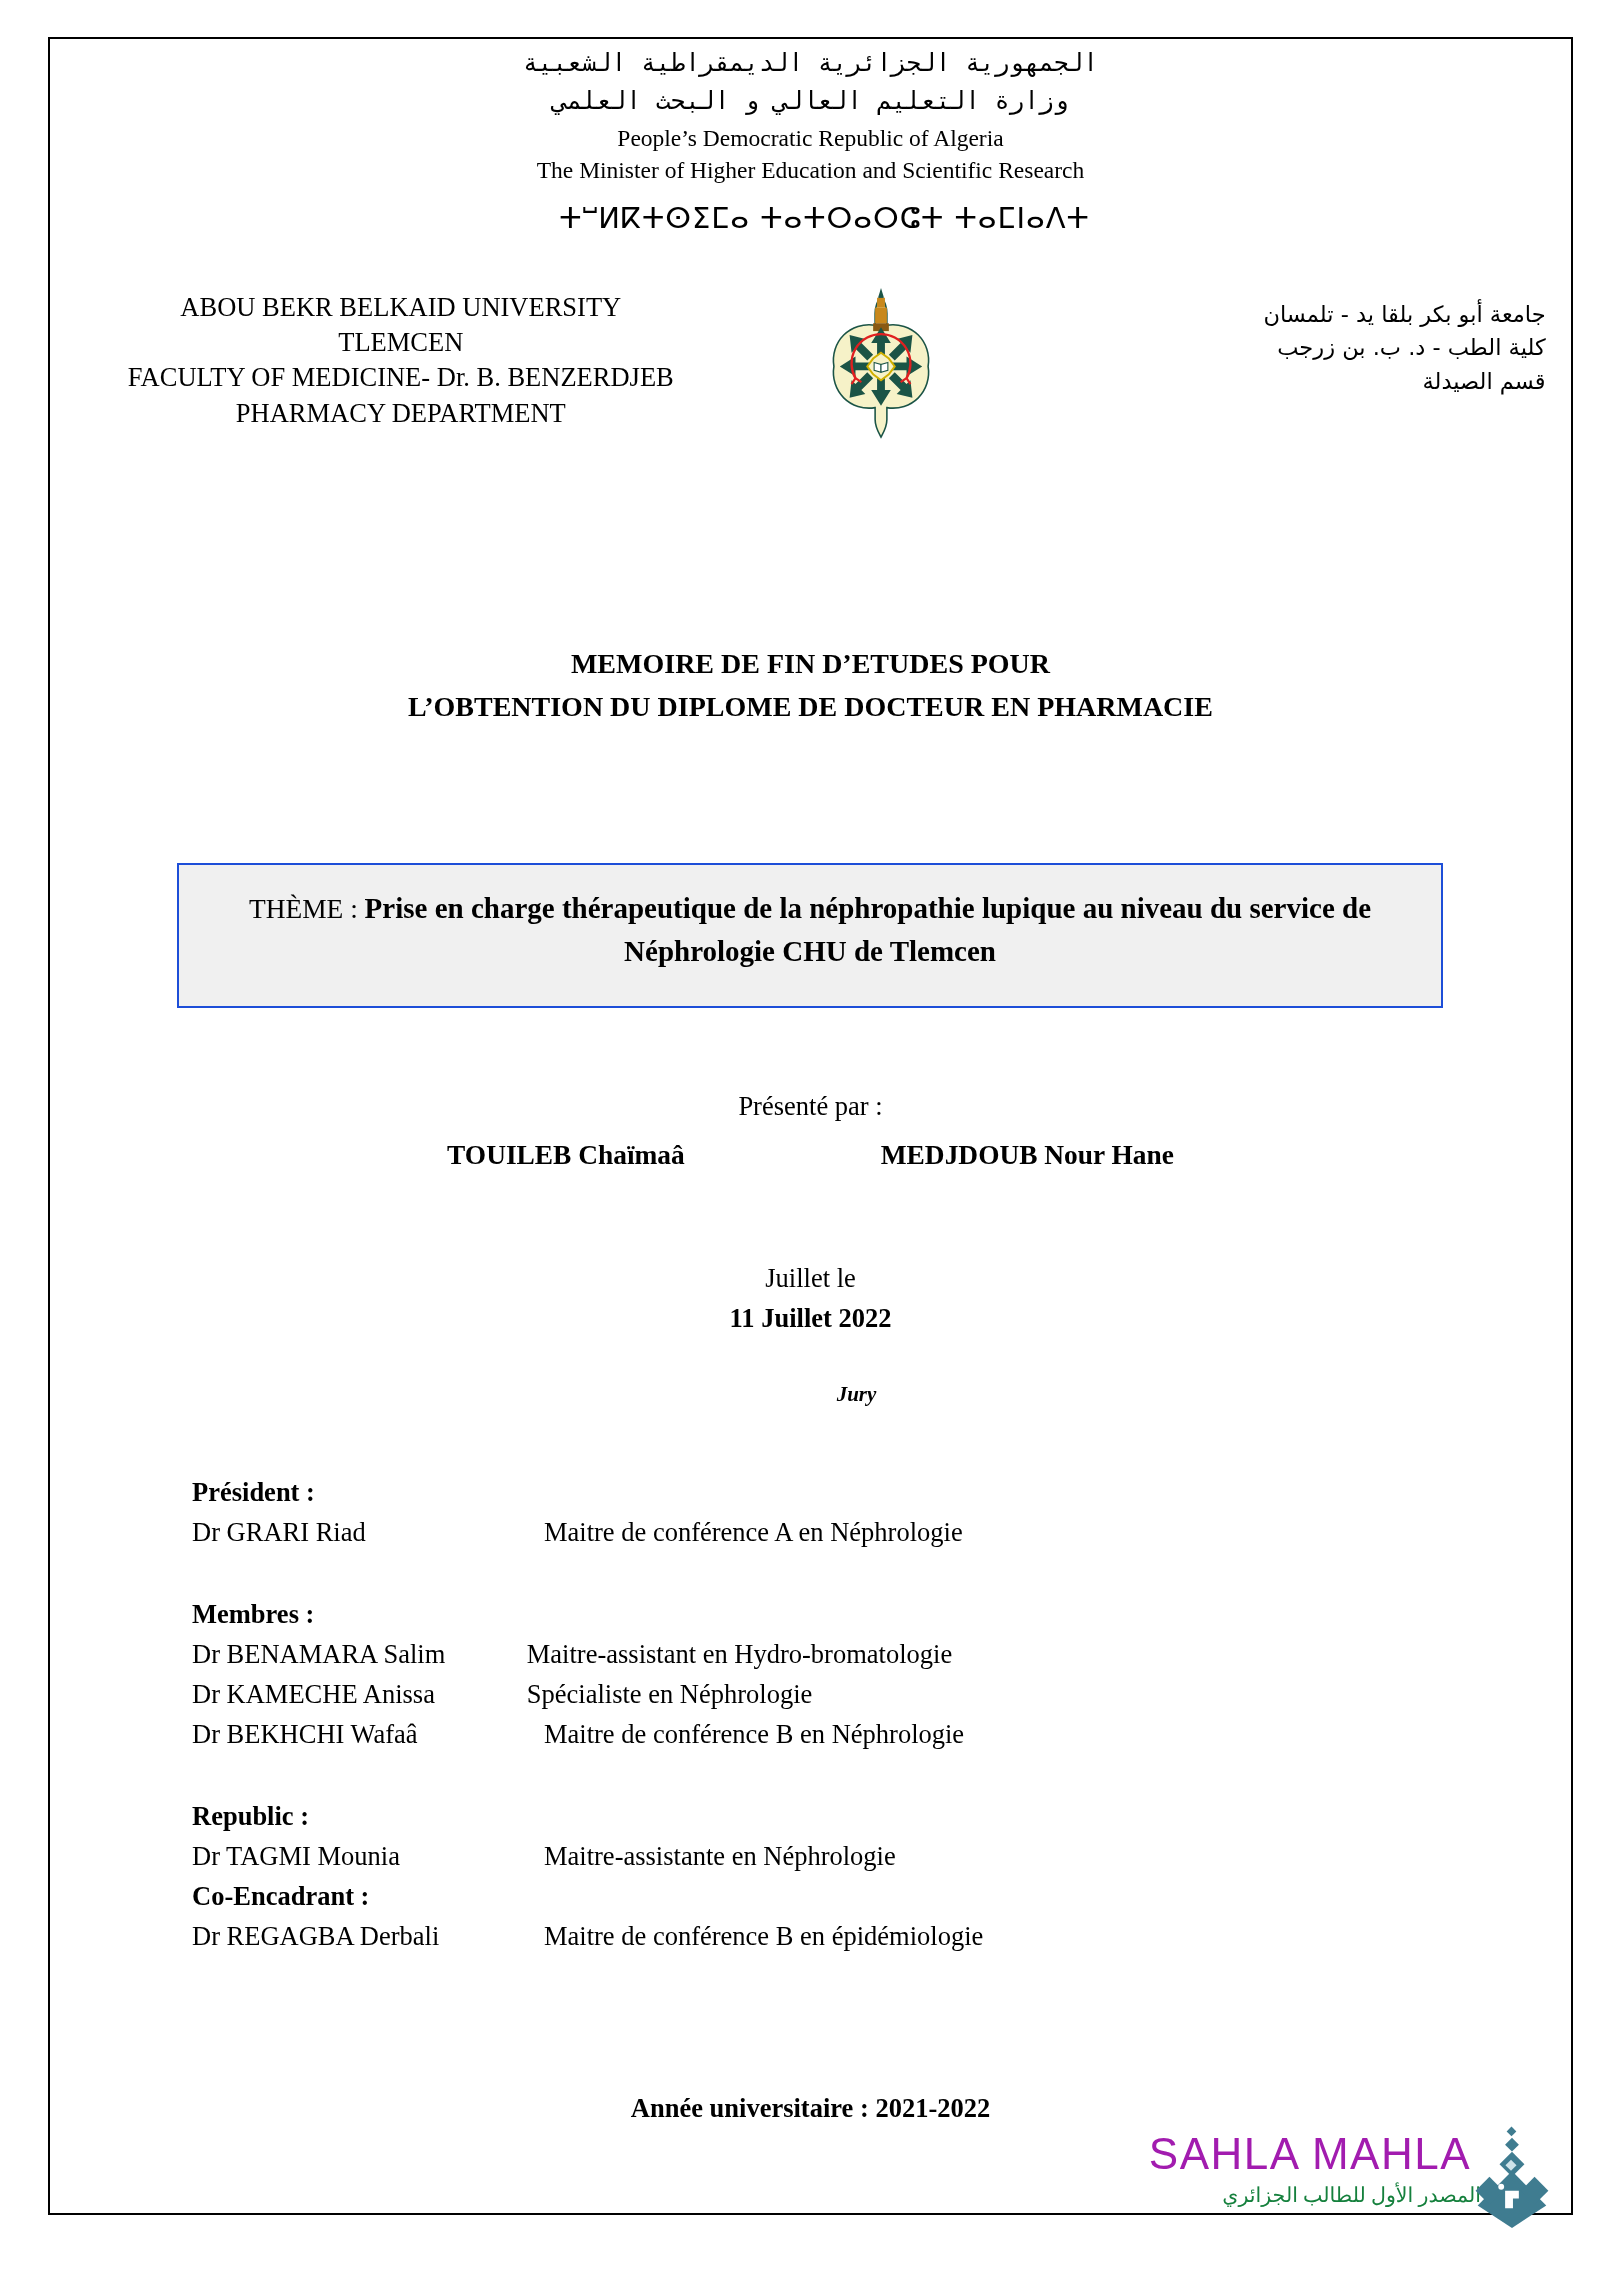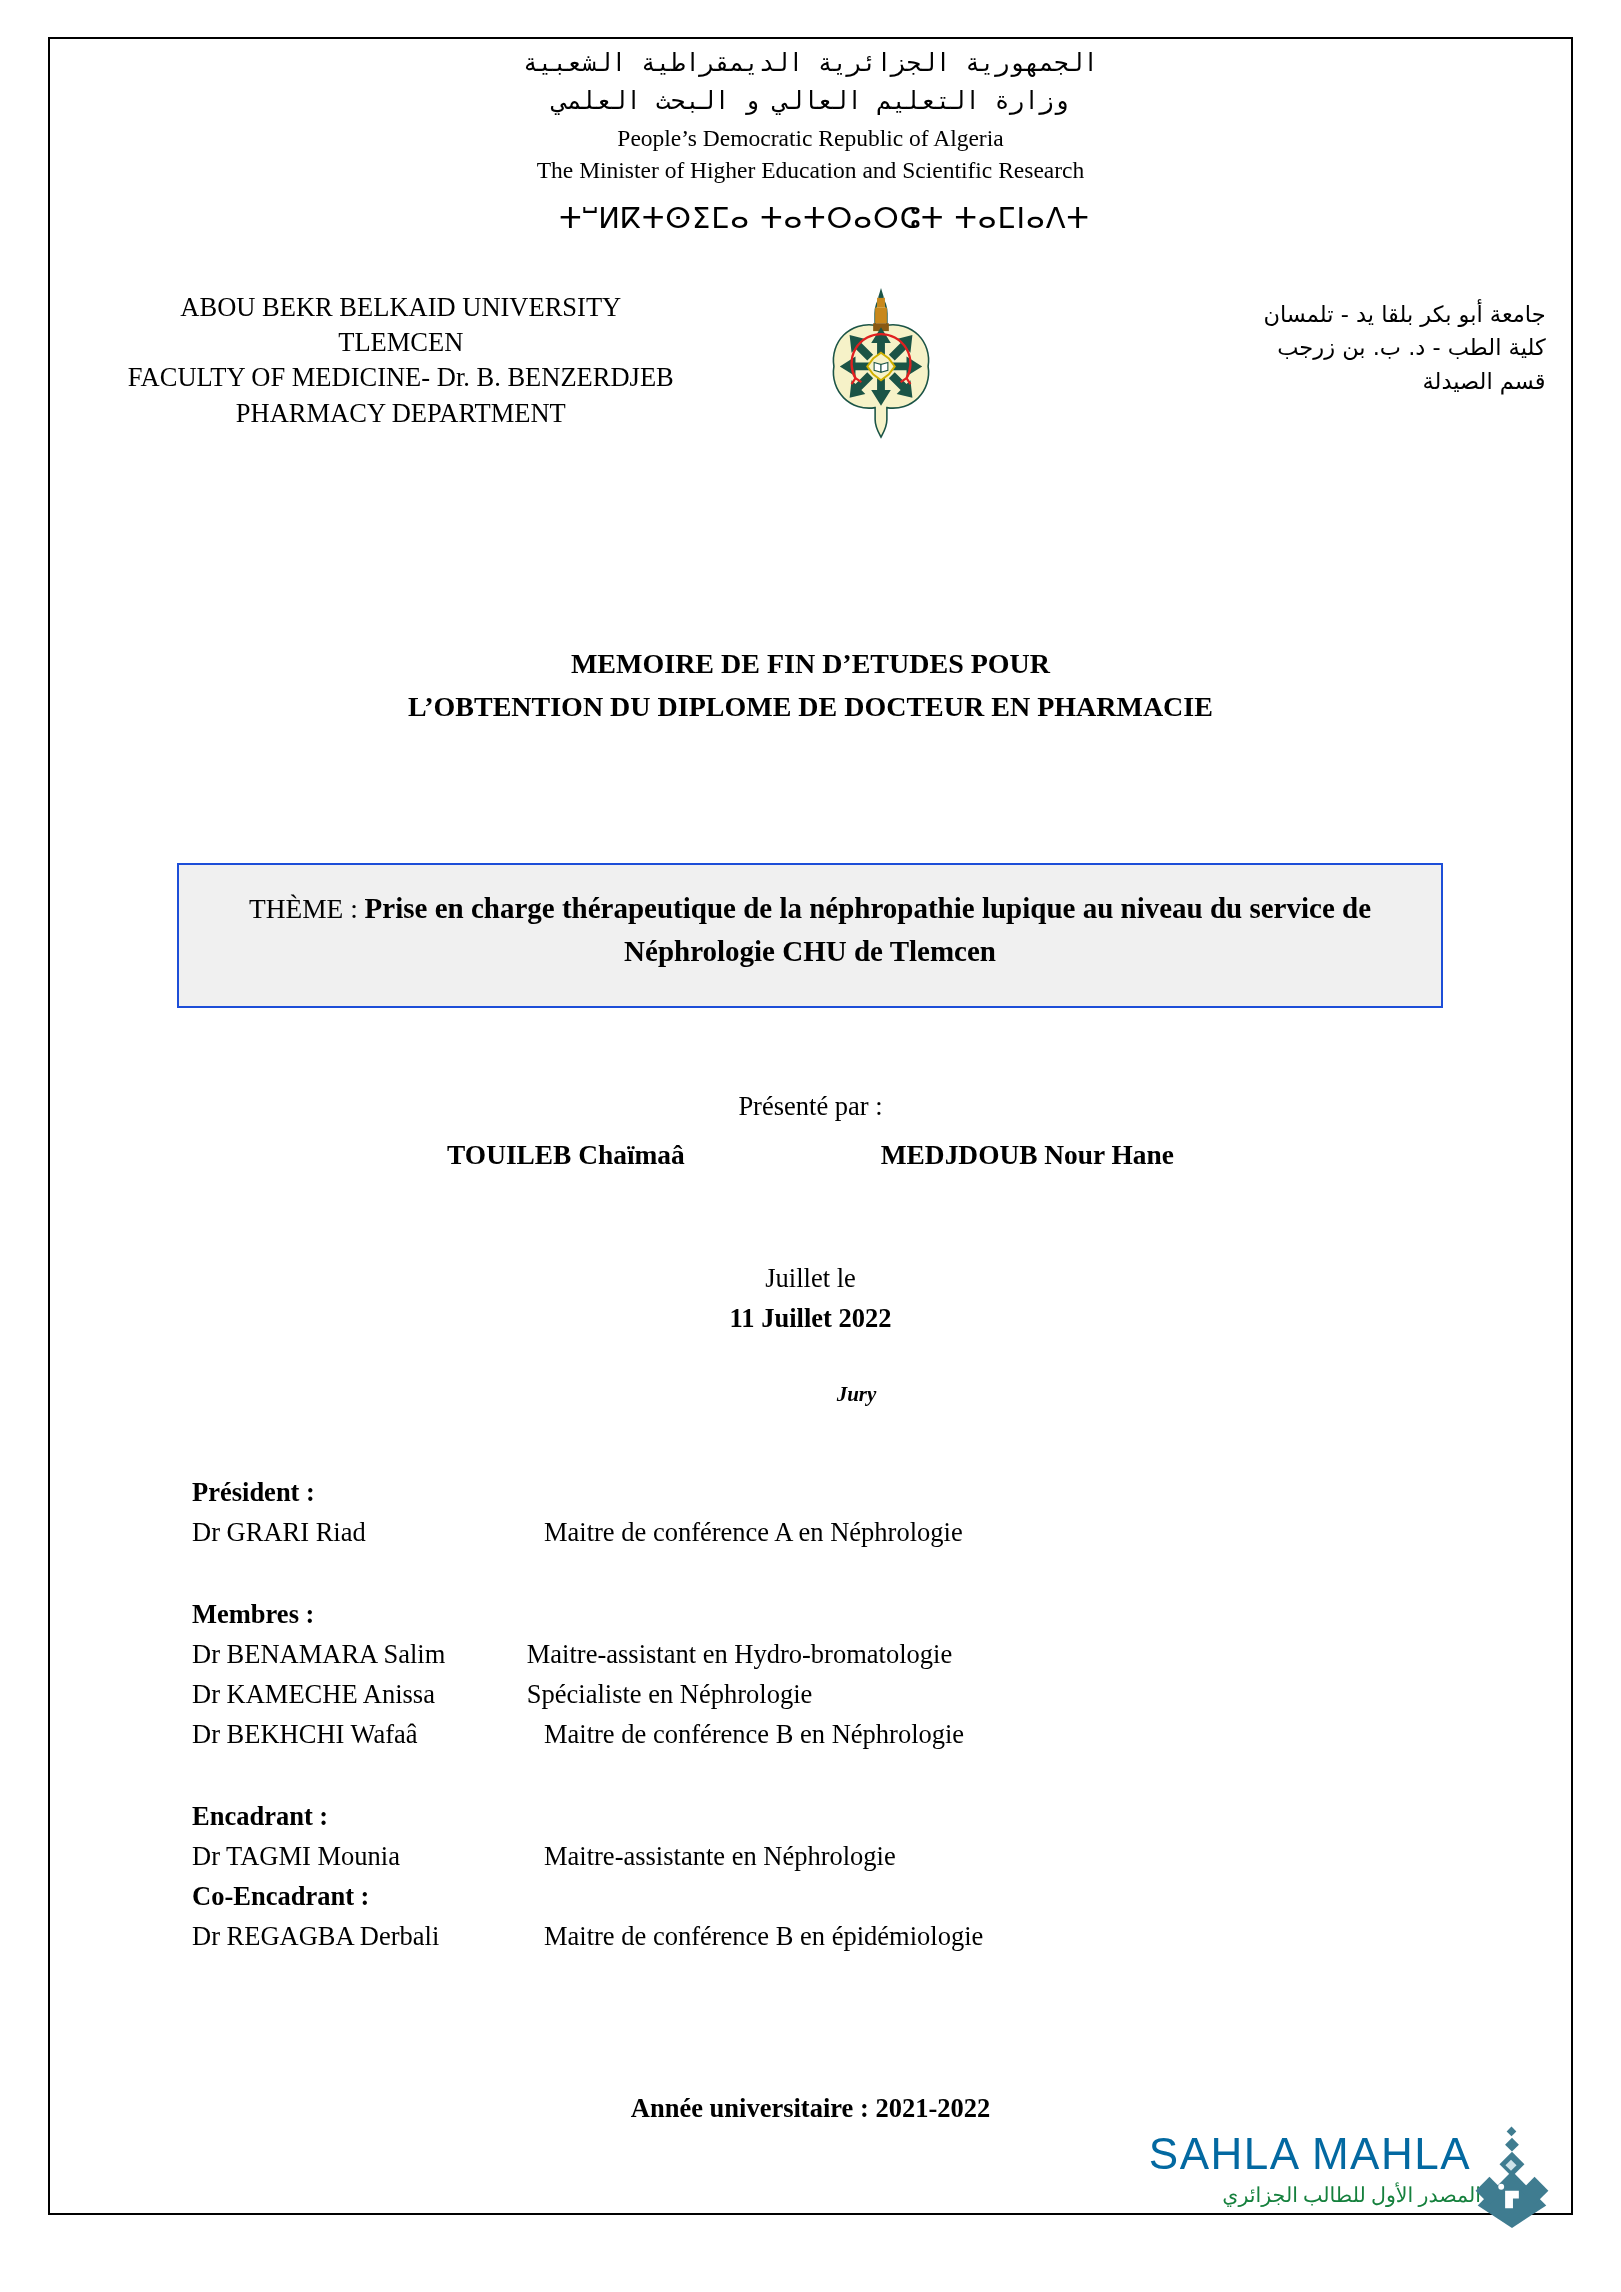--- a/index.html
+++ b/index.html
@@ -213,21 +213,21 @@
   }
   .wm-text {
     position: absolute;
     left: 0;
     top: 5.9px;
     width: 323px;
     text-align: right;
     font-family: "Liberation Sans", "DejaVu Sans", sans-serif;
     font-size: 44px;
     letter-spacing: 1.5px;
-    color: #0369a1;
+    color: #a21caf;
     line-height: 1.0;
   }
   .wm-sub {
     position: absolute;
     left: 0;
     top: 57px;
     width: 333px;
     text-align: right;
     direction: rtl;
     font-family: Liberation Serif, serif;
@@ -359,21 +359,21 @@
       </div>
       <div class="jury-row">
         <span class="jury-name">Dr BEKHCHI Wafaâ</span>
         <span class="jury-role indent-2">Maitre de conférence B en Néphrologie</span>
       </div>
     </div>
 
     <div class="gap-lg"></div>
 
     <div class="jury-group">
-      <div class="jury-heading">Encadrant :</div>
+      <div class="jury-heading">Republic :</div>
       <div class="jury-row">
         <span class="jury-name">Dr TAGMI Mounia</span>
         <span class="jury-role indent-2">Maitre-assistante en Néphrologie</span>
       </div>
       <div class="jury-heading">Co-Encadrant :</div>
       <div class="jury-row">
         <span class="jury-name">Dr REGAGBA Derbali</span>
         <span class="jury-role indent-2">Maitre de conférence B en épidémiologie</span>
       </div>
     </div>

